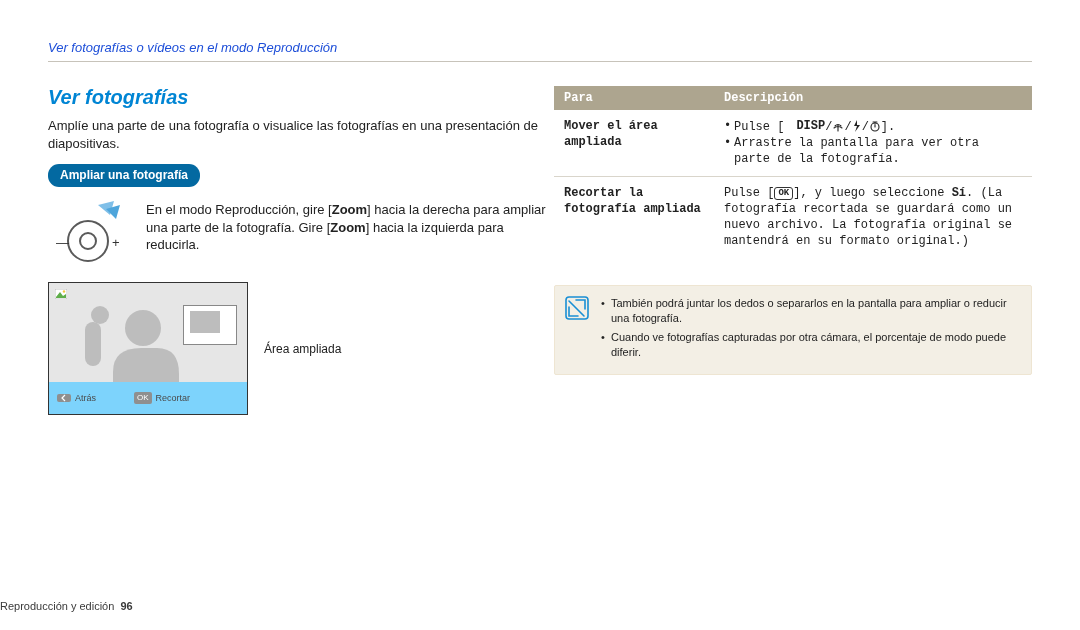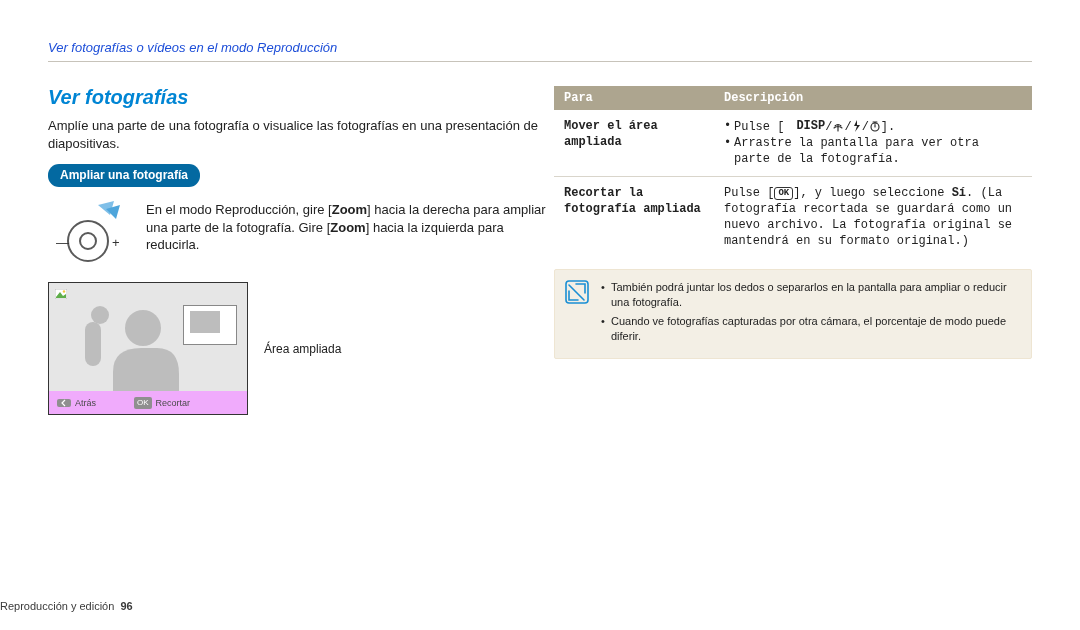--- a/index.html
+++ b/index.html
@@ -14,33 +14,33 @@
   .pill { display: inline-block; background: #0369a1; color: #fff; padding: 4px 12px 5px 12px; border-radius: 11px; font-size: 12px; margin-bottom: 14px; font-weight: bold; }
   .zoom-row { display: flex; align-items: flex-start; gap: 14px; margin-bottom: 14px; }
   .dial { width: 84px; flex: none; }
   .zoom-text { line-height: 1.35; }
   .preview-row { display: flex; align-items: center; gap: 16px; }
   .preview-box { width: 200px; height: 133px; border: 1px solid #333; background: #e6e6e6; position: relative; overflow: hidden; }
   .preview-box .thumb-icon { position: absolute; top: 6px; left: 6px; width: 12px; height: 10px; }
   .figure { position: absolute; left: 34px; bottom: 0; width: 112px; height: 112px; }
   .inset { position: absolute; top: 22px; right: 10px; width: 54px; height: 40px; border: 1px solid #888; background: #fff; }
   .inset::after { content: ""; position: absolute; top: 5px; left: 6px; width: 30px; height: 22px; background: #bdbdbd; }
-  .bottom-bar { position: absolute; left: 0; right: 0; bottom: 0; height: 23px; background: #f0abfc; display: flex; align-items: center; font-size: 9px; color: #4a4a4a; }
+  .bottom-bar { position: absolute; left: 0; right: 0; bottom: 0; height: 32px; background: #7dd3fc; display: flex; align-items: center; font-size: 9px; color: #4a4a4a; }
   .bottom-bar .seg { display: flex; align-items: center; gap: 4px; padding-left: 8px; }
   .bottom-bar .seg2 { margin-left: 30px; }
   .key { background: #8f8f8f; color: #fff; border-radius: 2px; padding: 0 3px; font-size: 8px; line-height: 12px; display: inline-flex; align-items: center; }
   .caption { font-size: 12px; }
   table.ui { width: 100%; border-collapse: collapse; font-family: Liberation Mono, monospace; }
   table.ui th { background: #ada58f; color: #fff; font-weight: 700; text-align: left; padding: 5px 10px; font-size: 12px; }
   table.ui td { padding: 8px 10px; vertical-align: top; border-bottom: 1px solid #d9d5cb; font-size: 12px; line-height: 1.35; }
   table.ui tr:last-child td { border-bottom: none; }
   table.ui td.label { font-weight: 700; width: 160px; }
   .bullet-list li { list-style: none; position: relative; padding-left: 10px; }
   .bullet-list li::before { content: "•"; position: absolute; left: 0; }
-  .note-box { background: #f3efe5; border: 1px solid #eee5d2; border-radius: 2px; margin-top: 12px; padding: 10px 12px 10px 46px; position: relative; font-size: 11px; line-height: 1.35; }
+  .note-box { background: #f3efe5; border: 1px solid #eee5d2; border-radius: 2px; margin-top: 28px; padding: 10px 12px 10px 46px; position: relative; font-size: 11px; line-height: 1.35; }
   .note-icon { position: absolute; left: 10px; top: 10px; width: 24px; height: 24px; }
   .note-box ul li { list-style: none; position: relative; padding-left: 10px; margin-bottom: 4px; }
   .note-box ul li::before { content: "•"; position: absolute; left: 0; }
   .footer { position: absolute; left: 0; right: 0; bottom: 18px; font-size: 11px; color: #3a3a3a; }
   .footer .pn { font-weight: 700; }
   .ok-btn { display: inline-block; border: 1.2px solid #333; border-radius: 3px; padding: 0 3px; font-size: 9px; font-weight: 700; vertical-align: 1px; line-height: 11px; }
   .disp { font-weight: 900; font-size: 12px; vertical-align: 1px; margin-left: 12px; }
   .sym { display: inline-flex; align-items: center; vertical-align: -2px; }
 </style>
 </head>

